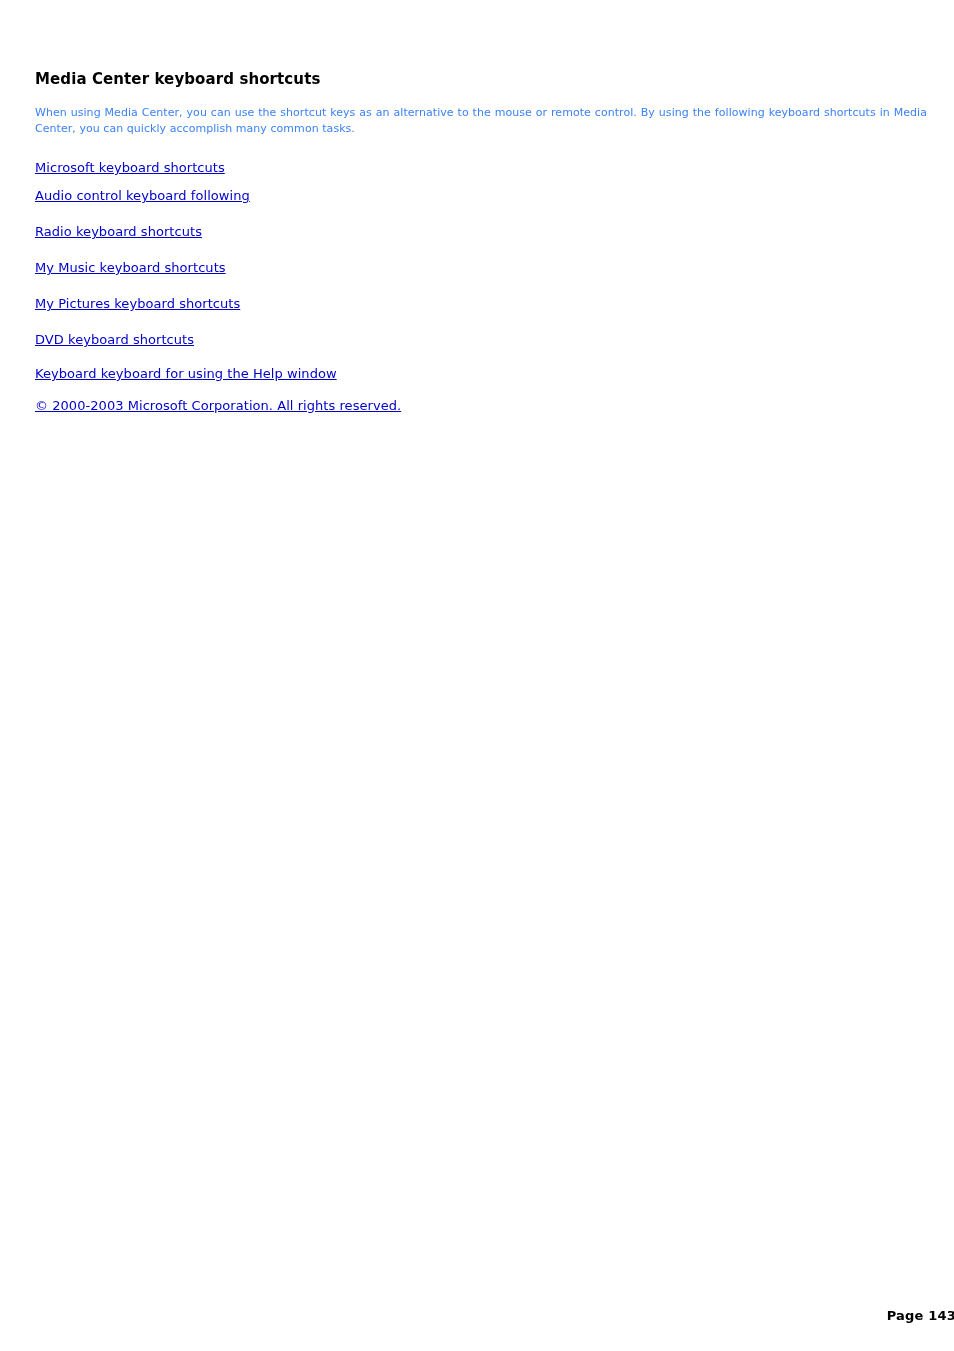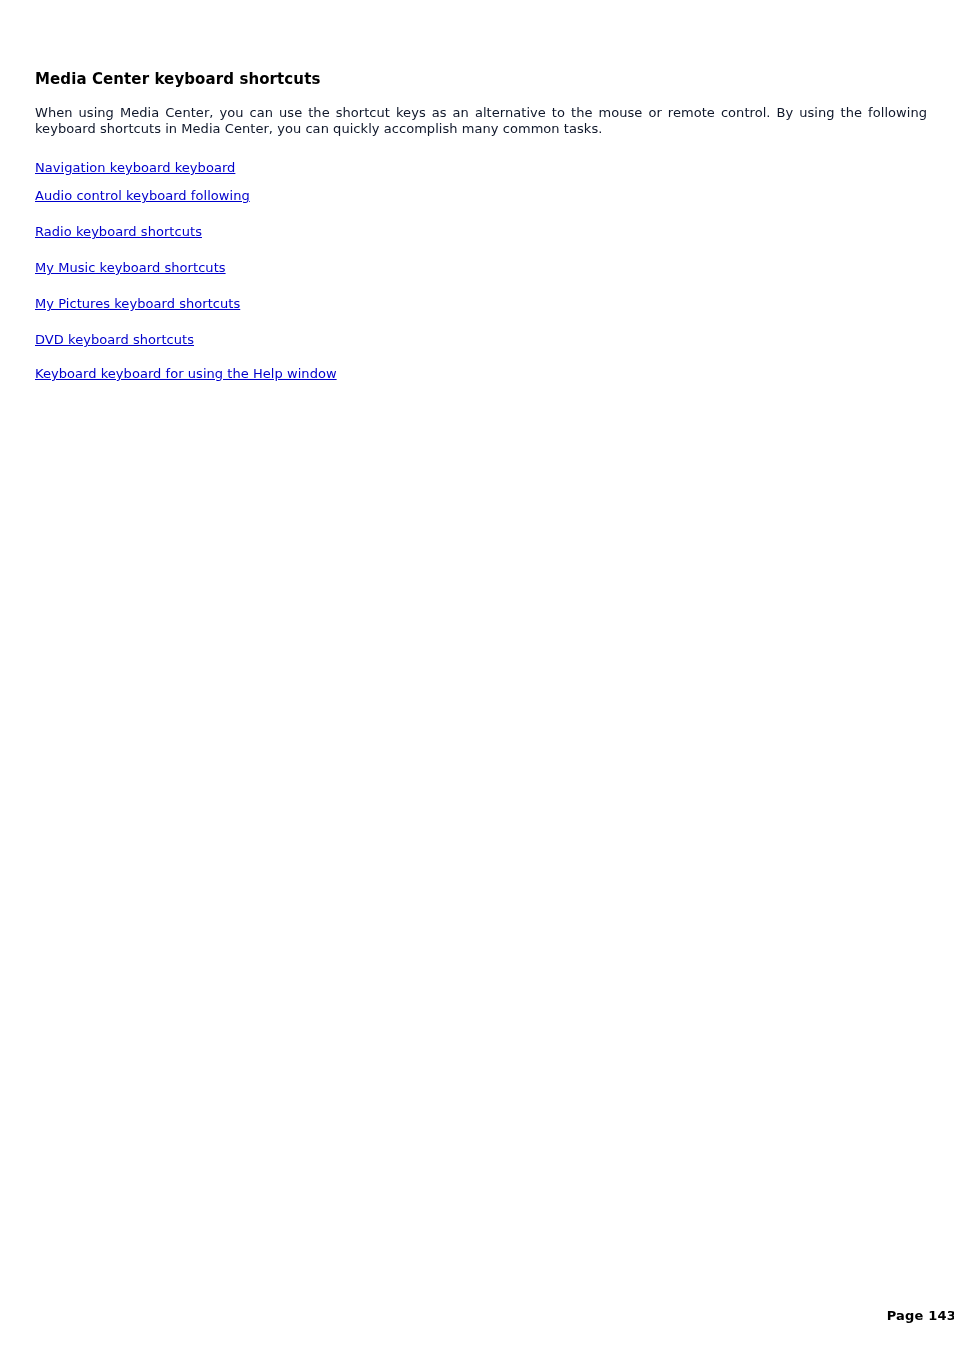--- a/index.html
+++ b/index.html
@@ -37,25 +37,25 @@
   h1.doc-title {
     font-size: 15px;
     font-weight: bold;
     line-height: 18px;
     margin: 0 0 17px 0;
     letter-spacing: 0.1px;
     color: #000000;
   }
 
   p.intro {
-    font-size: 13px;
+    font-size: 11px;
     line-height: 15.5px;
     margin: 0;
     text-align: justify;
-    color: #0f172a;
+    color: #3b82f6;
     letter-spacing: 0.05px;
   }
 
   .link-list {
     margin: 0;
     padding: 0;
     list-style: none;
   }
 
   .link-list li {
@@ -96,40 +96,43 @@
 <div class="page">
 
   <div class="content">
 
     <h1 class="doc-title">Media Center keyboard shortcuts</h1>
 
     <p class="intro">When using Media Center, you can use the shortcut keys as an alternative to the mouse or remote control. By using the following keyboard shortcuts in Media Center, you can quickly accomplish many common tasks.</p>
 
     <ul class="link-list">
       <li style="height:41px;line-height:62px;">
-        <a class="doc-link" href="#">Navigation keyboard keyboard</a>
+        <a class="doc-link" href="#">Microsoft keyboard shortcuts</a>
       </li>
       <li>
         <a class="doc-link" href="#">Audio control keyboard following</a>
       </li>
       <li>
         <a class="doc-link" href="#">Radio keyboard shortcuts</a>
       </li>
       <li>
         <a class="doc-link" href="#">My Music keyboard shortcuts</a>
       </li>
       <li>
         <a class="doc-link" href="#">My Pictures keyboard shortcuts</a>
       </li>
       <li>
         <a class="doc-link" href="#">DVD keyboard shortcuts</a>
       </li>
       <li class="tight">
         <a class="doc-link" href="#">Keyboard keyboard for using the Help window</a>
       </li>
+      <li class="tight">
+        <a class="doc-link" href="#">© 2000-2003 Microsoft Corporation. All rights reserved.</a>
+      </li>
     </ul>
 
   </div>
 
   <div class="footer">
     <span>Page 143</span>
   </div>
 
 </div>
 

